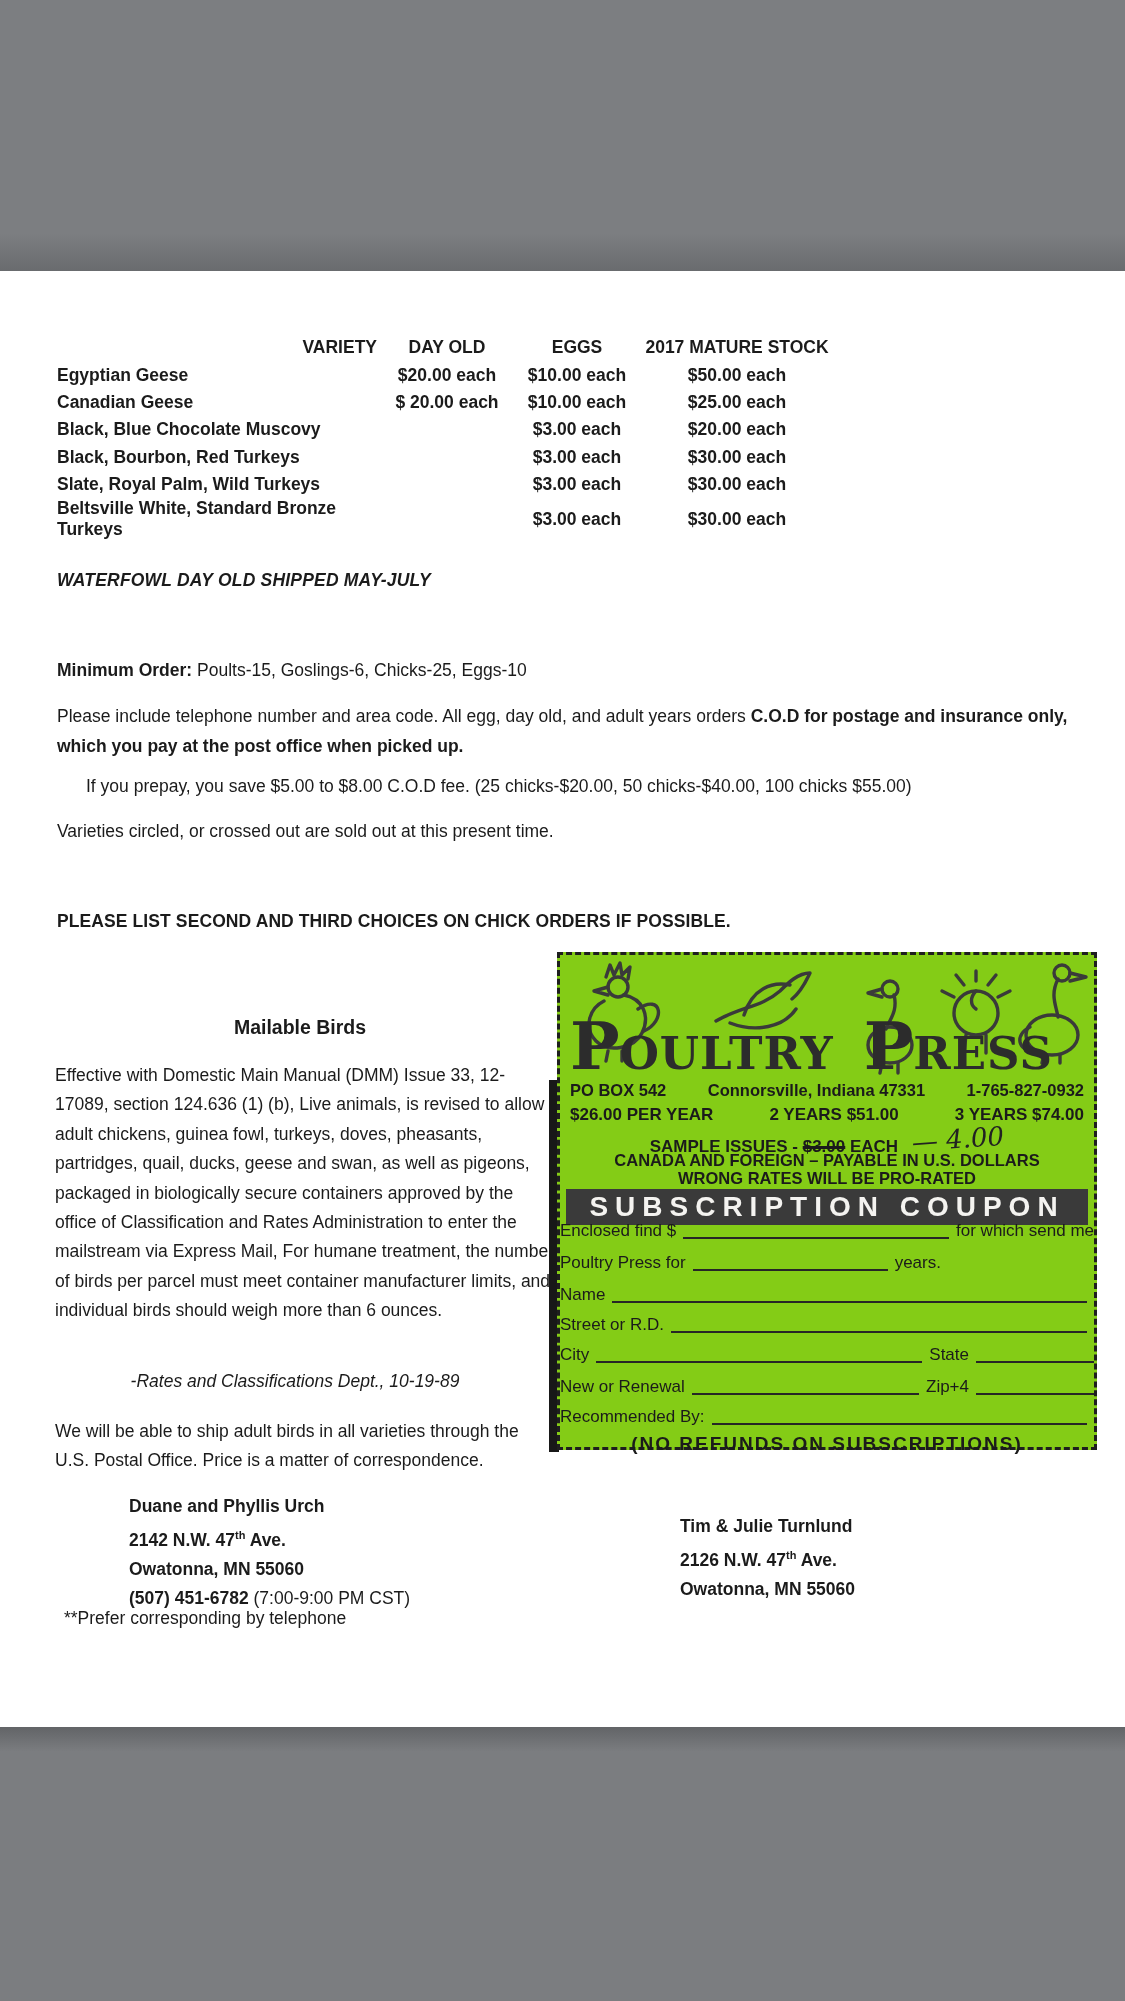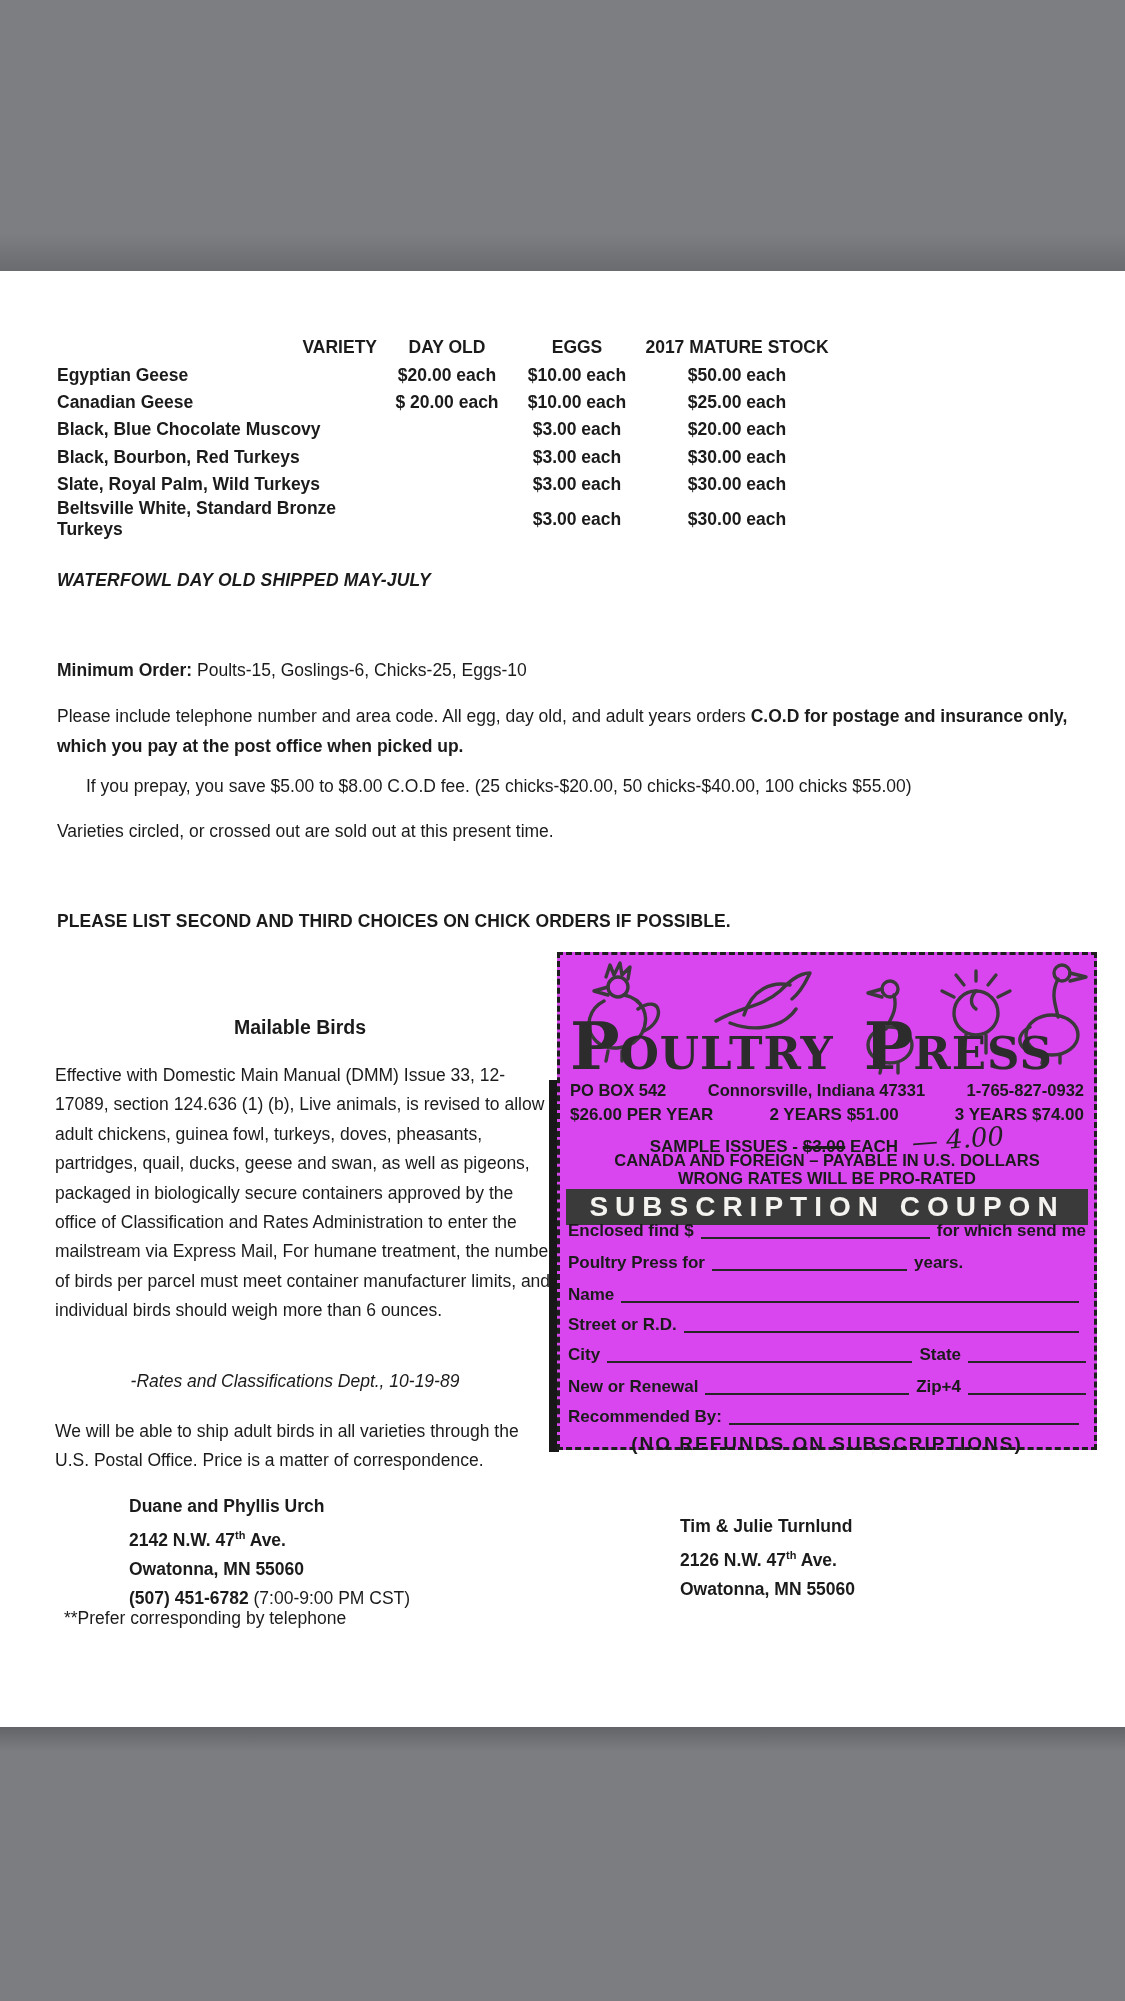--- a/index.html
+++ b/index.html
@@ -43,21 +43,21 @@
   .contact .bold { font-weight:bold; }
   .contact-left  { left:129px; top:1492px; }
   .contact-right { left:680px; top:1512px; }
   .contact sup { font-size:11px; font-weight:bold; }
   .contact-note { left:64px; top:1608px; font-size:17.5px; }
 
   
   .coupon-wrap { left:549px; top:952px; width:548px; height:498px; }
   .edge-strip  { position:absolute; left:0; top:128px; bottom:-2px; width:10px; background:#181818; }
   .coupon { position:absolute; left:8px; top:0; width:534px; height:492px;
-            background:#d946ef; border:3px dashed #1e1e1e; }
+            background:#84cc16; border:3px dashed #1e1e1e; }
   .coupon > div { position:absolute; left:0; right:0; }
 
   .logo-area { top:4px; height:120px; left:4px !important; right:4px !important; }
   .logo-text { position:absolute; bottom:0; left:6px; right:0;
                font-family:"DejaVu Serif", serif; font-weight:bold; color:#2c2c2c;
                white-space:nowrap; line-height:1; z-index:2; }
   .logo-text .cap  { font-size:66px; }
   .logo-text .rest { font-size:45px; letter-spacing:1px; }
   .logo-text .gap  { display:inline-block; width:30px; }
   .bird { position:absolute; z-index:1; }
@@ -68,21 +68,21 @@
   .cp-sample{ top:173px; text-align:center; font-weight:bold; font-size:17px; }
   .struck   { text-decoration:line-through; text-decoration-thickness:2.5px; }
   .handwrite{ display:inline-block; font-family:"DejaVu Serif", serif; font-style:italic; font-weight:normal;
               font-size:26px; transform:rotate(-4deg) translateY(-4px); margin-left:14px; color:#222; }
   .cp-canada { top:196px; text-align:center; font-weight:bold; font-size:16.5px; }
   .cp-prorate{ top:214px; text-align:center; font-weight:bold; font-size:16.5px; }
   .cp-banner { top:234px; left:6px !important; right:6px !important; height:36px;
                background:#3a3a3a; color:#f4f3f0; text-align:center;
                font-weight:bold; font-size:28px; letter-spacing:7px; line-height:36px; }
 
-  .fline { display:flex; align-items:flex-end; padding:0 8px; font-weight:bold; font-size:17px; }
+  .fline { display:flex; align-items:flex-end; padding:0 0; font-weight:normal; font-size:17px; }
   .fill  { flex:1 1 auto; border-bottom:2.3px solid #262626; margin:0 7px 2px 7px; height:16px; }
   .fill.fix195 { flex:0 0 195px; }
   .fill.fix118 { flex:0 0 118px; margin-right:0; }
   .f1 { top:266px; } .f2 { top:298px; } .f3 { top:330px; } .f4 { top:360px; }
   .f5 { top:390px; } .f6 { top:422px; } .f7 { top:452px; }
   .no-refunds { top:478px; text-align:center; font-weight:bold; font-size:19px; letter-spacing:2px; }
 </style>
 </head>
 <body>
 

